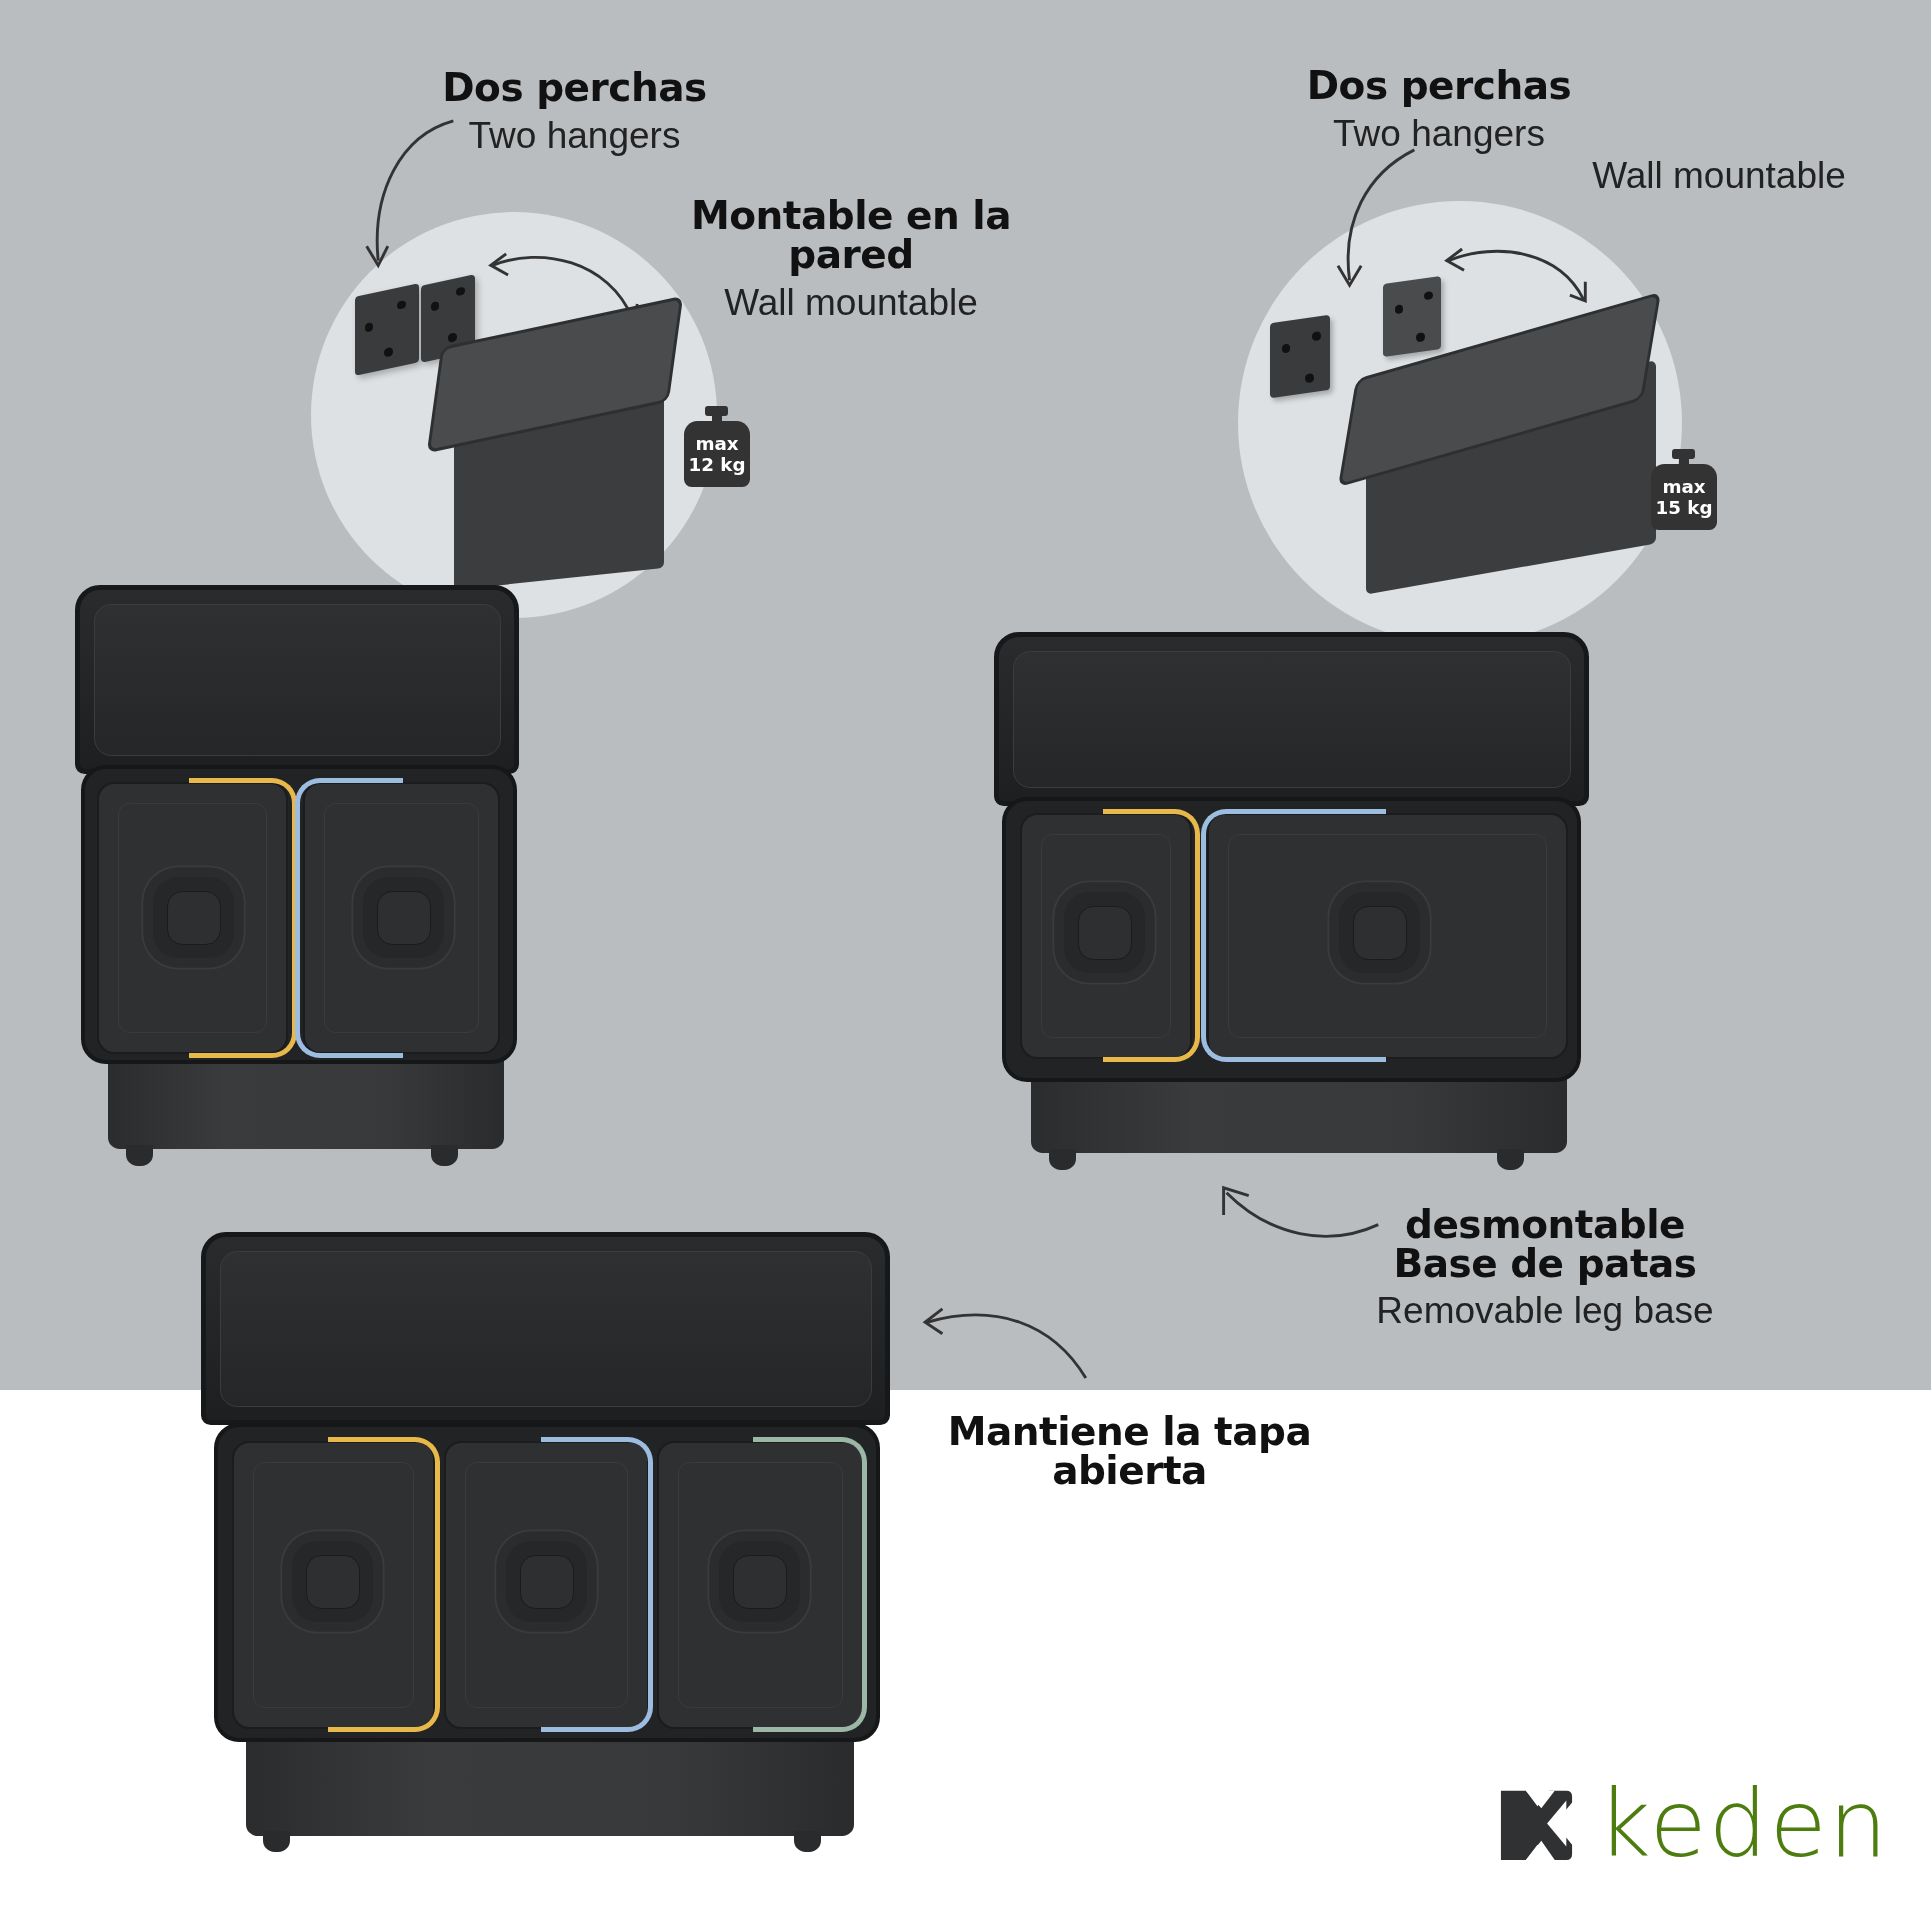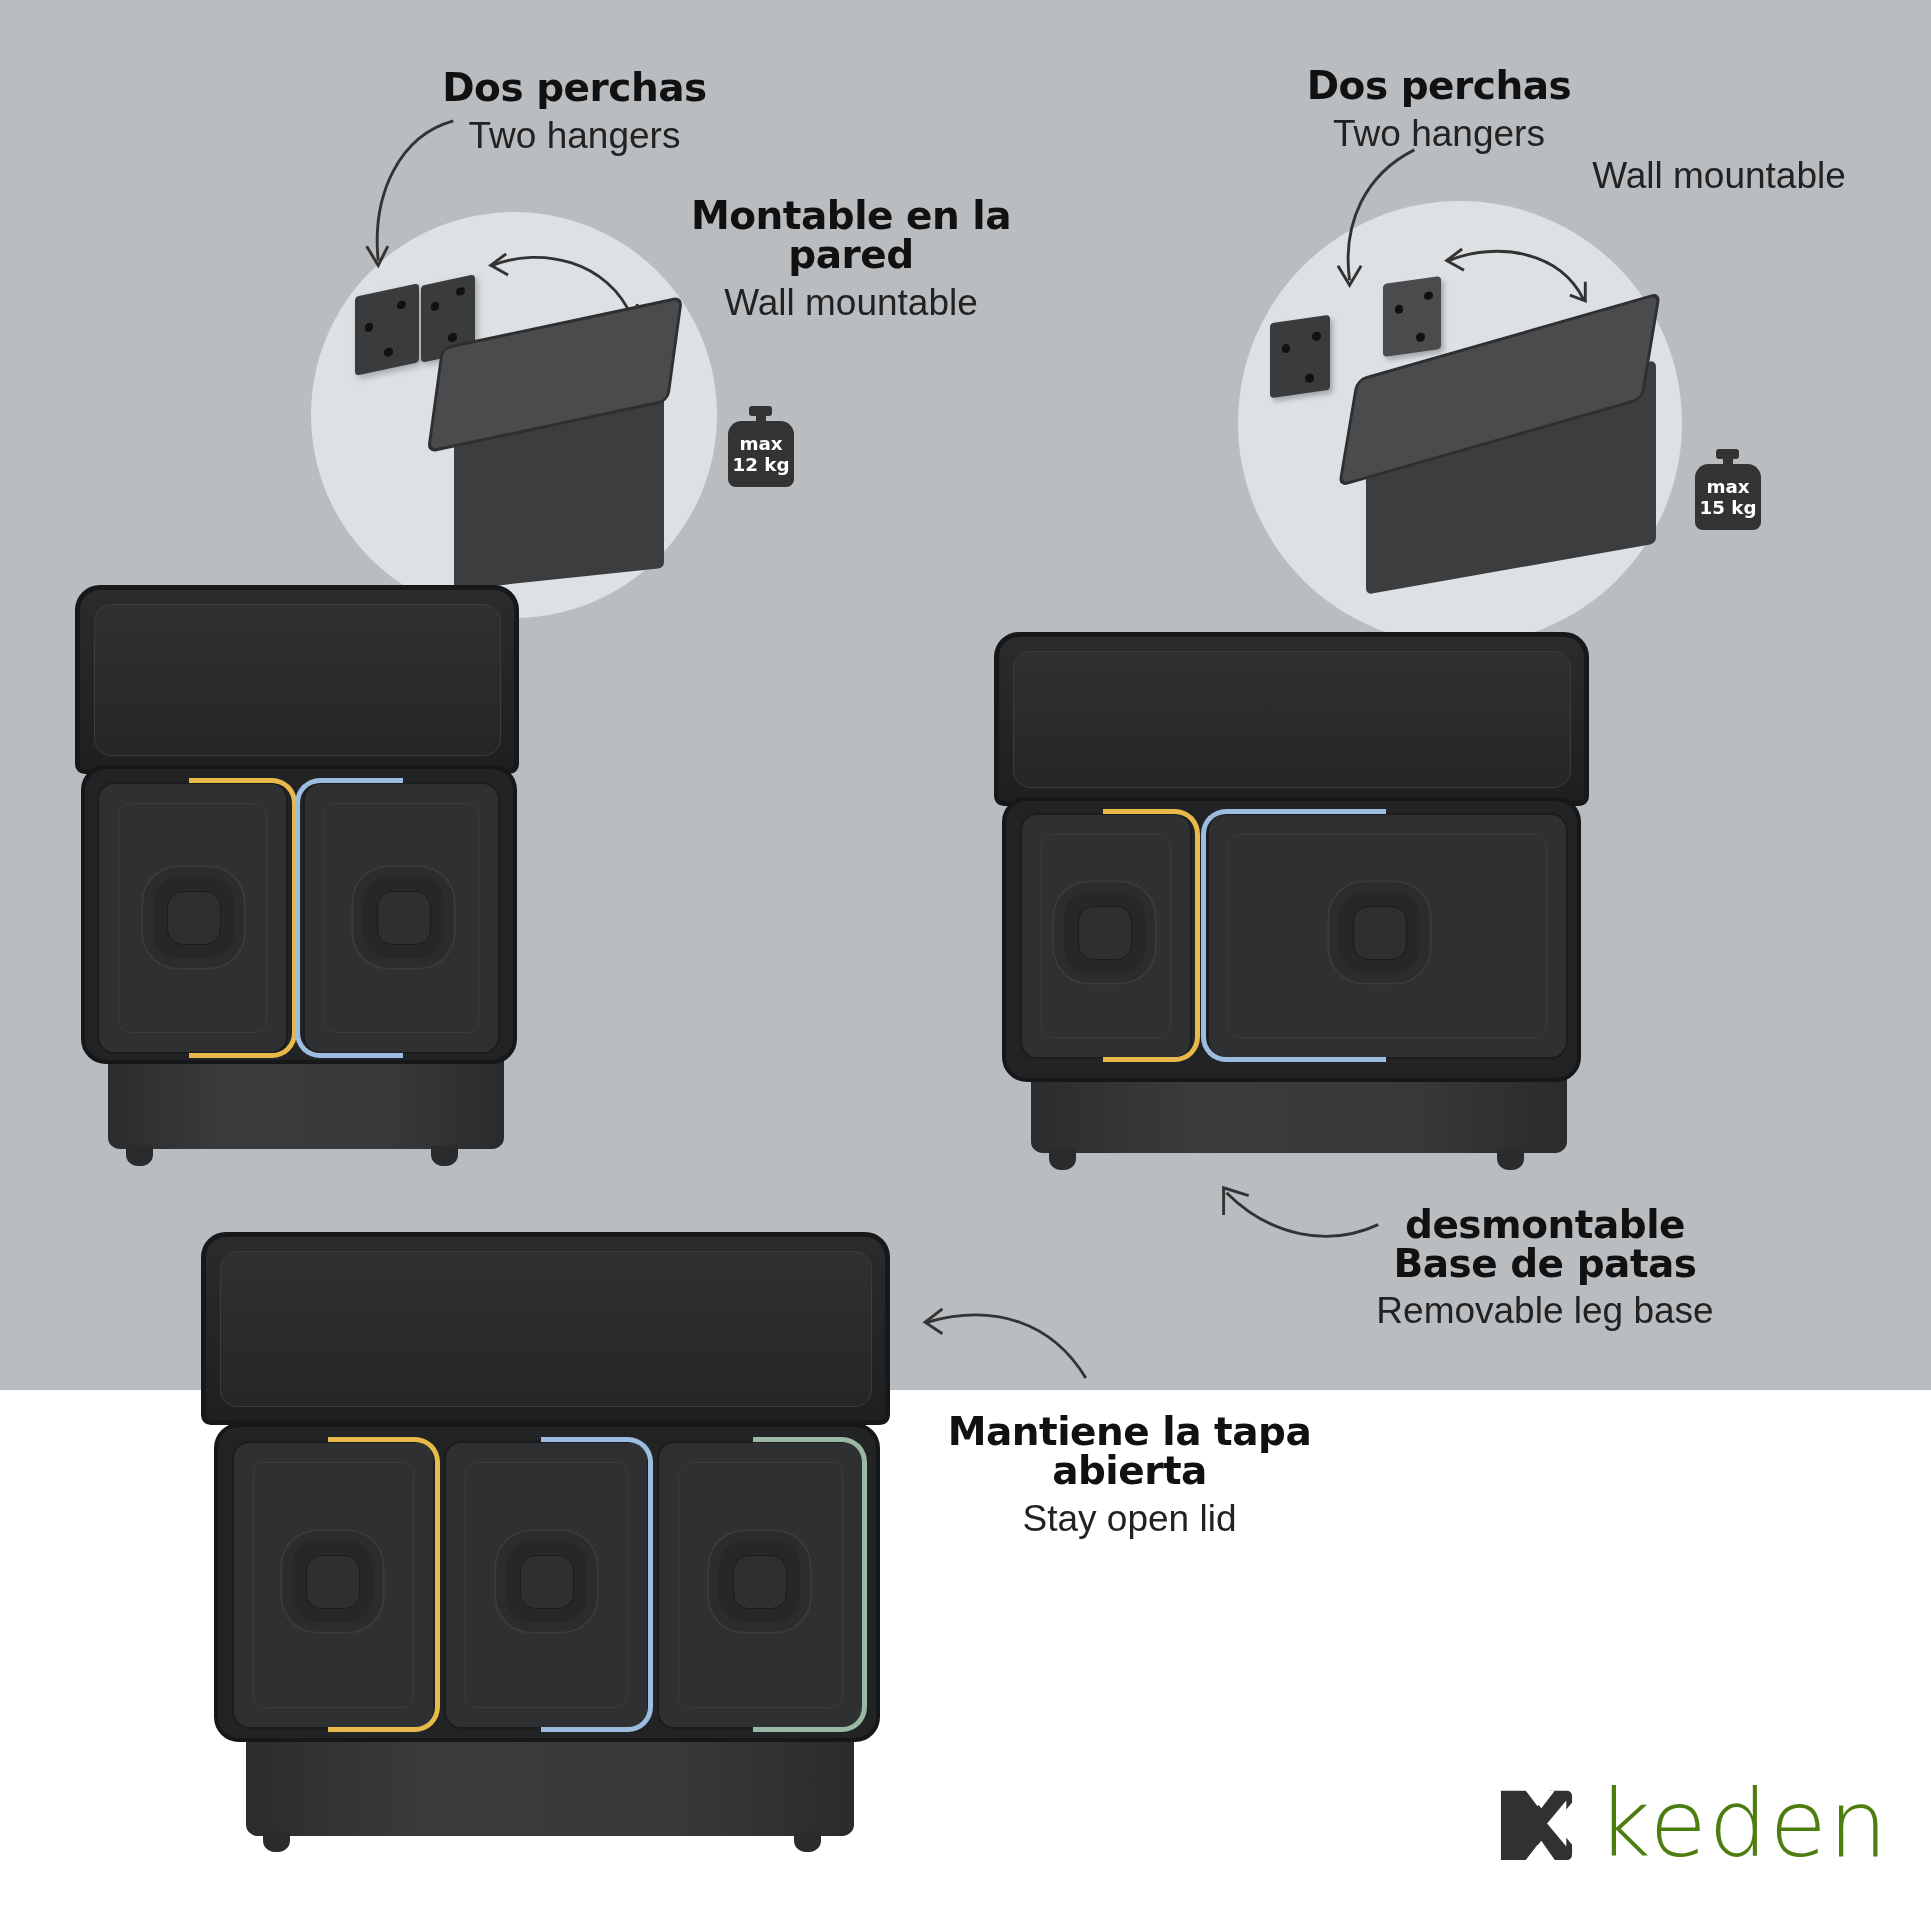--- a/index.html
+++ b/index.html
@@ -3,21 +3,21 @@
 <meta charset="utf-8">
 <style>
   html, body { margin: 0; padding: 0; }
   body { width: 1931px; height: 1931px; position: relative; overflow: hidden; background: #ffffff; font-family: "DejaVu Sans", sans-serif; }
   .bg-gray { position: absolute; left: 0; top: 0; width: 1931px; height: 1390px; background: #b9bdc0; }
   .abs { position: absolute; }
   .label { position: absolute; text-align: center; color: #111; line-height: 1.0; }
   .label .es { font-weight: bold; font-size: 39px; letter-spacing: -0.5px; display: block; }
   .label .en { font-weight: 300; font-size: 37px; color: #222; display: block; margin-top: 9.7px; font-family: "Liberation Sans", sans-serif; }
   .circle { position: absolute; border-radius: 50%; background: #dde1e3; }
-  .weight { position: absolute; width: 66px; height: 81px; margin-left: 44px; }
+  .weight { position: absolute; width: 66px; height: 81px; }
   .weight .top { position: absolute; left: 21px; top: 0; width: 23px; height: 9.7px; background: #333; border-radius: 2.9px; }
   .weight .neck { position: absolute; left: 28px; top: 7.7px; width: 9.7px; height: 11.6px; background: #333; }
   .weight .body { position: absolute; left: 0; top: 15.4px; width: 66px; height: 66px; background: #333; border-radius: 13.5px 13.5px 7.7px 7.7px; color: #fff; font-weight: bold; font-size: 18.3px; text-align: center; line-height: 21px; padding-top: 11.6px; box-sizing: border-box; font-family: "DejaVu Sans", sans-serif; }
   .hanger { position: absolute; background: #3a3b3d; border-radius: 3.9px; box-shadow: 2.9px 3.9px 5.8px rgba(0,0,0,0.25); }
   .hanger .hole { position: absolute; width: 8.7px; height: 8.7px; border-radius: 50%; background: #111; }
   .mini-bin { position: absolute; background: #3c3d3f; border-radius: 5.8px; }
   .mini-lid { position: absolute; background: #4a4b4d; border: 3.9px solid #2e2f31; border-radius: 9.7px; }
   
   .bin-lid { position: absolute; background: linear-gradient(#2a2b2d, #1e1f21); border-radius: 25px 25px 9.7px 9.7px; border: 5.8px solid #17181a; box-sizing: border-box; }
   .bin-lid .inner { position: absolute; left: 13.5px; right: 13.5px; top: 13.5px; bottom: 13.5px; border-radius: 17.4px; background: linear-gradient(#2f3032, #252628); border: 1.9px solid #3b3c3e; }
@@ -213,21 +213,20 @@
   </div>
   <div class="handle" style="left:753px; top:1437px; width:114px; height:295px; border-color:#9bb8a6;"></div>
 </div>
 
 <svg class="abs" style="left:917px; top:1303px;" width="174" height="77" viewBox="0 0 180 80">
   <path d="M175 78 C140 20 80 0 10 20" fill="none" stroke="#333" stroke-width="3"></path>
   <path d="M26 6 L8 20 L26 32" fill="none" stroke="#333" stroke-width="3"></path>
 </svg>
 <div class="label" style="left:888px; top:1412px; width:483px;">
   <span class="es">Mantiene la tapa abierta</span>
-  <span class="en">Stay open lid</span>
 </div>
 
 <div class="logo">
   <svg class="logo-mark" width="79" height="75" viewBox="0 0 82 78">
     <path d="M4 4 H30 L42 20 L54 4 H72 Q78 4 78 10 V16 L60 38 L78 60 V70 Q78 76 72 76 H54 L42 60 L30 76 H4 Z" fill="#2f3133"></path>
     <path d="M30 4 L46 22 L60 4 Z M30 76 L46 56 L60 76 Z" fill="#ffffff"></path>
     <path d="M52 38 L72 14 L72 62 Z" fill="#ffffff"></path>
   </svg>
   <span class="logo-text">keden</span>
 </div>

